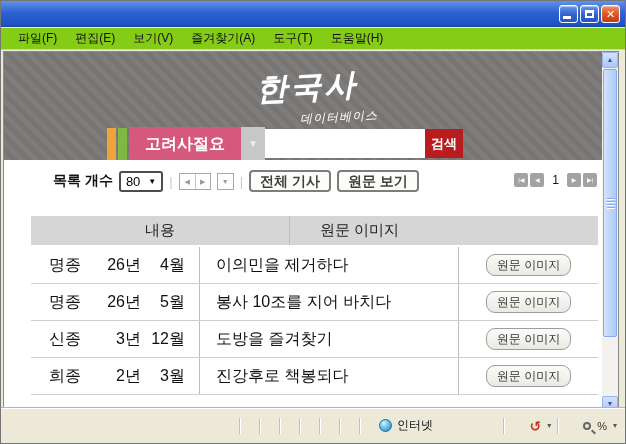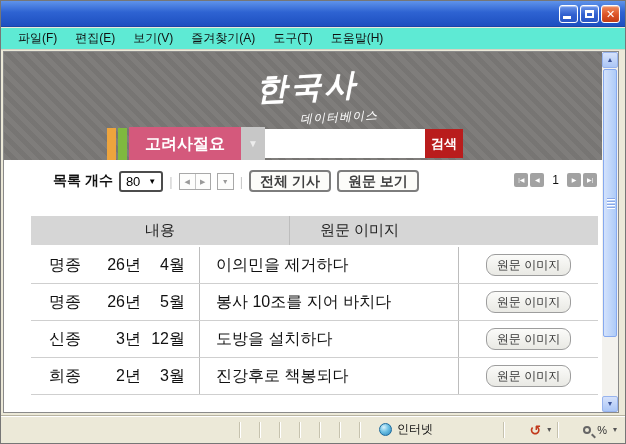--- a/index.html
+++ b/index.html
@@ -26,21 +26,21 @@
     cursor:pointer; position:relative;
   }
   .win-btn.close { background:linear-gradient(#f08c5e, #dd5226 55%, #c23c15); }
   .glyph-min { position:absolute; left:3px; bottom:3px; width:8px; height:3px; background:#fff; }
   .glyph-max { width:9px; height:8px; border:2px solid #fff; border-top-width:3px; }
   .glyph-close { color:#fff; font-size:11px; font-weight:bold; line-height:1; }
 
   
   .menubar {
     position:absolute; left:0; top:27px; right:0; height:22px;
-    background:#5eead4; border-bottom:1px solid #d6d2c2;
+    background:#84cc16; border-bottom:1px solid #d6d2c2;
     display:flex; align-items:center; padding-left:8px;
   }
   .menu-item { font-size:12px; color:#111; padding:3px 9px; cursor:default; }
 
   
   .content-frame {
     position:absolute; left:2px; top:50px; width:616px; height:362px;
     border:1px solid #8a8a8a; background:#fff;
   }
   .page { position:absolute; left:0; top:0; right:16px; bottom:0; background:#fff; overflow:hidden; }
@@ -161,21 +161,21 @@
   .sb-thumb {
     position:absolute; left:1px; top:17px; width:14px; height:268px;
     background:linear-gradient(90deg,#d3e2fc,#aecbf8); border:1px solid #86a9ef; border-radius:2px;
     cursor:pointer;
   }
   .sb-grip { position:absolute; left:3px; top:50%; margin-top:-5px; width:8px; }
   .sb-grip div { height:1px; background:#8aa8e8; margin-bottom:2px; box-shadow:0 1px 0 #fff; }
 
   
   .statusbar {
-    position:absolute; left:0; right:0; bottom:0; height:28px;
+    position:absolute; left:0; right:0; bottom:0; height:36px;
     background:#ece9d8; border-top:1px solid #b8b4a2; box-shadow:inset 0 1px 0 #fff;
     display:flex; align-items:center; font-size:12px; color:#111;
   }
   .st-seps { display:flex; margin-left:238px; height:16px; }
   .st-sep {
     width:1px; height:16px; background:#c6c2ae; box-shadow:1px 0 0 #fff; margin-right:19px;
   }
   .globe {
     width:13px; height:13px; border-radius:50%;
     background:radial-gradient(circle at 35% 30%, #d8f2fc, #6cc0e4 45%, #2a84ba);
@@ -298,21 +298,21 @@
               <span class="orig-btn">원문 이미지</span>
             </div>
           </div>
 
           <div class="t-row">
             <div class="t-cell c1">
               <span class="king">신종</span>
               <span class="year">3년</span>
               <span class="month">12월</span>
             </div>
-            <div class="t-cell c2">도방을 설치하다</div>
+            <div class="t-cell c2">도방을 즐겨찾기</div>
             <div class="t-cell c3">
               <span class="orig-btn">원문 이미지</span>
             </div>
           </div>
 
           <div class="t-row">
             <div class="t-cell c1">
               <span class="king">희종</span>
               <span class="year">2년</span>
               <span class="month">3월</span>

